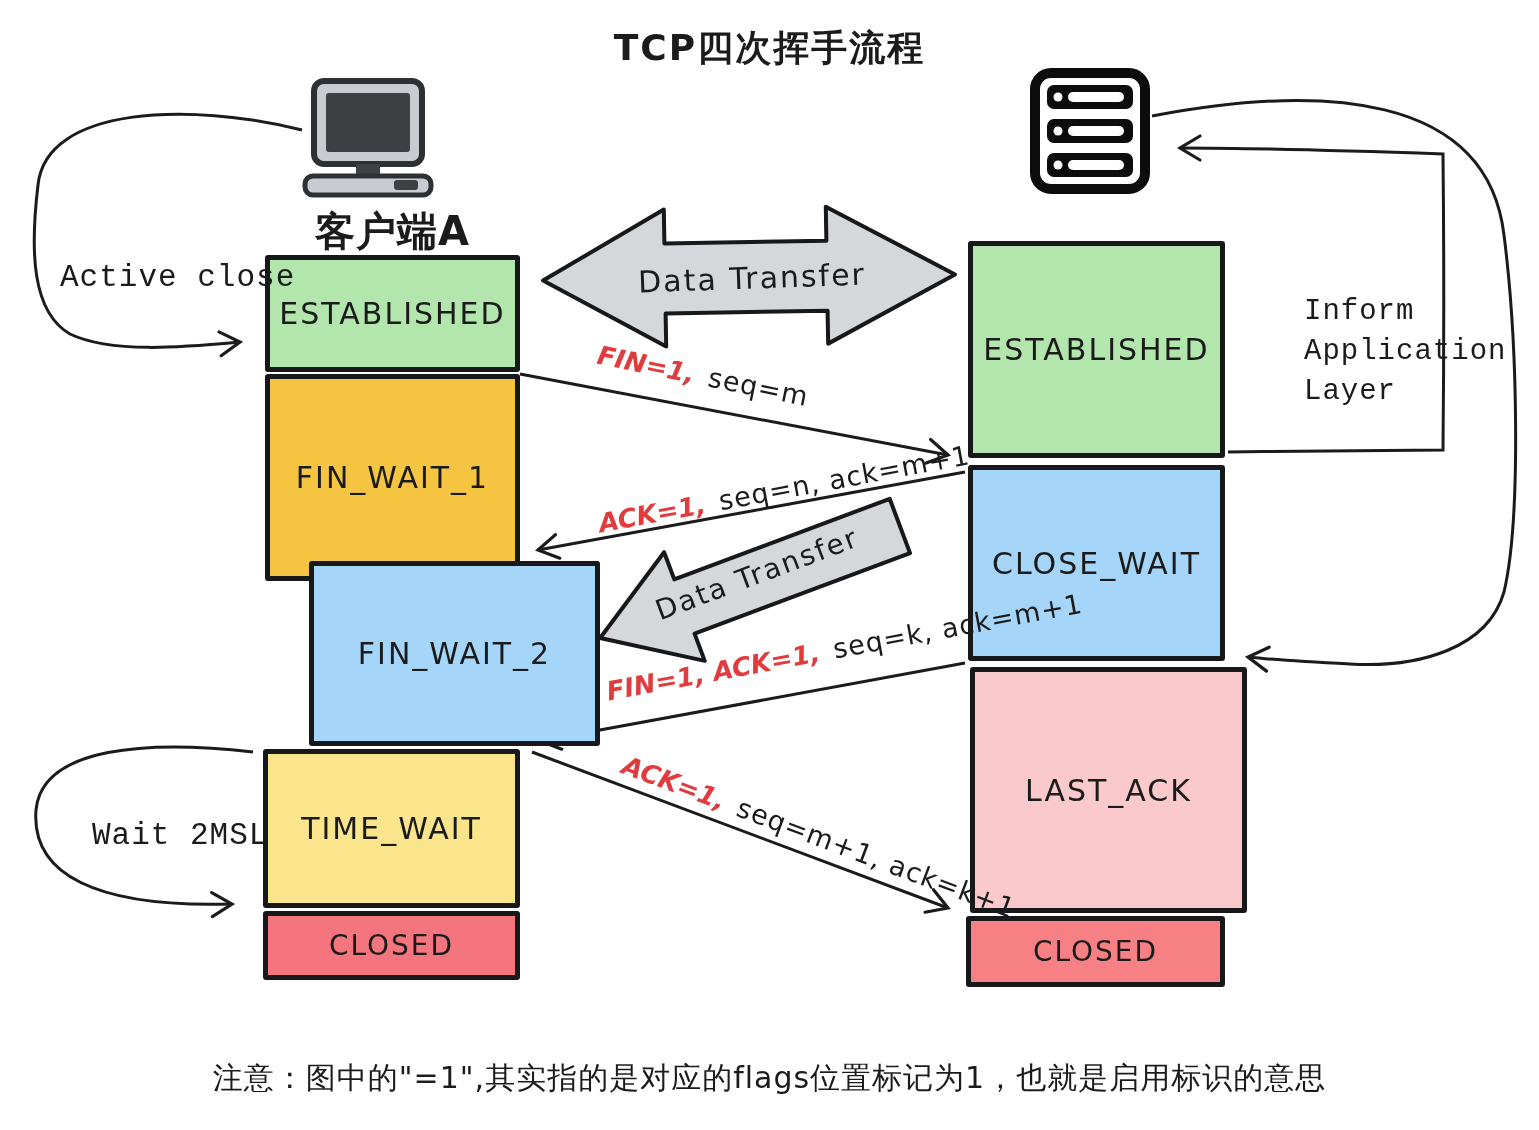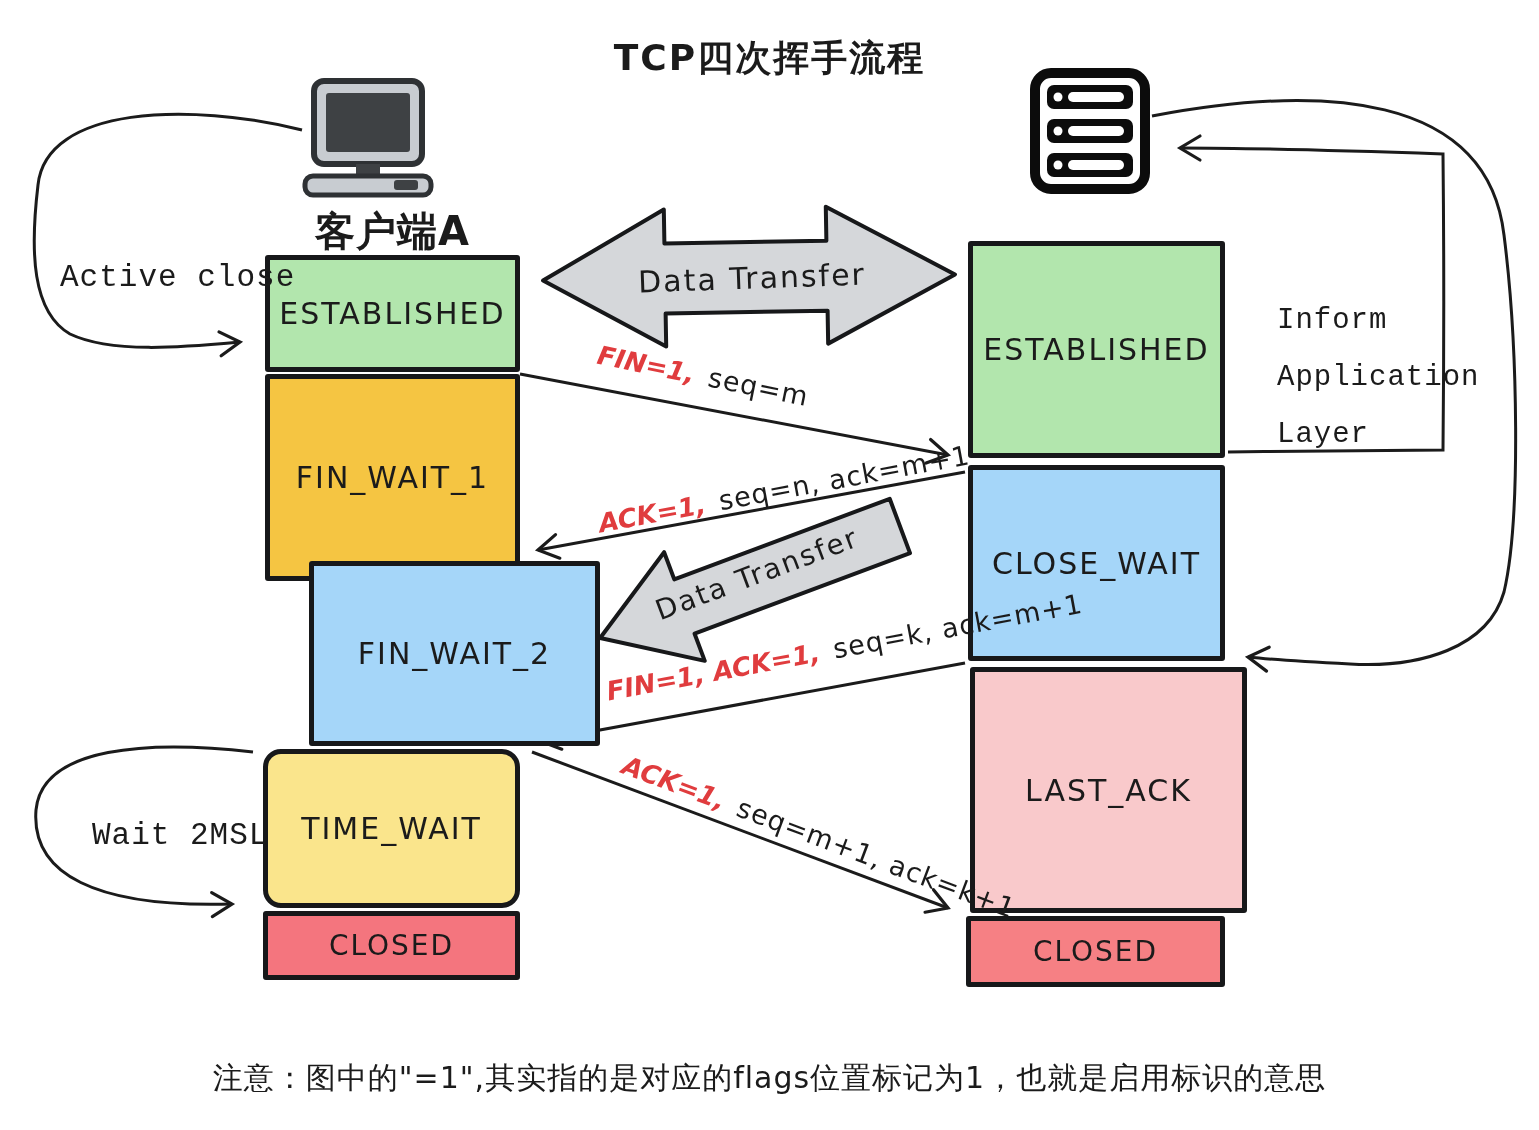--- a/index.html
+++ b/index.html
@@ -1,36 +1,36 @@
 <!DOCTYPE html>
 <html><head>
 <meta charset="utf-8">
 <style>
   html,body{margin:0;padding:0;background:#ffffff;}
   #canvas{
     position:relative;width:1539px;height:1130px;background:#ffffff;overflow:hidden;
     font-family:"DejaVu Sans","Liberation Sans",sans-serif;color:#1b1b1b;
   }
   .abs{position:absolute;}
-  #title{left:0;top:24px;width:1539px;text-align:center;font-size:36px;font-weight:bold;letter-spacing:2px;margin-top:10px;}
+  #title{left:0;top:24px;width:1539px;text-align:center;font-size:36px;font-weight:bold;letter-spacing:2px;}
   
   .dev-label{font-size:40px;font-weight:bold;letter-spacing:1px;text-align:center;}
   #client-label{left:250px;top:204px;width:285px;}
   #server-label{left:962px;top:196px;width:257px;}
   
   .state-box{
     border:5px solid #17181a;border-radius:3px;box-sizing:border-box;
     display:flex;align-items:center;justify-content:center;
     font-size:30px;letter-spacing:2px;font-weight:500;z-index:3;
   }
   
   #c-est {left:265px;top:255px;width:255px;height:117px;}
   #c-fw1 {left:265px;top:374px;width:255px;height:207px;}
   #c-fw2 {left:265px;top:561px;width:291px;height:185px;margin-left:44px;}
-  #c-tw  {left:263px;top:749px;width:257px;height:159px;border-radius:18px;}
+  #c-tw  {left:263px;top:749px;width:257px;height:159px;}
   #c-cl  {left:263px;top:911px;width:257px;height:69px;font-size:28px;}
   
   #s-est {left:968px;top:241px;width:257px;height:217px;}
   #s-cw  {left:968px;top:465px;width:257px;height:196px;}
   #s-la  {left:970px;top:667px;width:277px;height:246px;}
   #s-cl  {left:966px;top:916px;width:259px;height:71px;font-size:28px;}
   
   #overlay{left:0;top:0;z-index:2;}
   #icons-layer svg{position:absolute;z-index:3;}
   
@@ -43,21 +43,21 @@
   #msg4{left:629px;top:749px;transform:rotate(20.5deg);}
   
   .dt-label{z-index:4;white-space:nowrap;font-size:30px;letter-spacing:2px;font-weight:500;transform-origin:center;}
   #dt-top{left:752px;top:278px;transform:translate(-50%,-50%) rotate(-2deg);}
   #dt-mid{left:757px;top:574px;transform:translate(-50%,-50%) rotate(-20.5deg);font-size:28px;}
   
   .note-label{z-index:4;font-size:31px;letter-spacing:1px;font-weight:500;white-space:nowrap;font-family:Liberation Mono, monospace;}
   #active-close{left:60px;top:260px;}
   #wait-2msl{left:52px;top:818px;margin-left:40px;}
   #passive-close{left:1256px;top:578px;}
-  #inform{left:1277px;top:292px;font-size:29px;line-height:57px;white-space:pre-line;}
+  #inform{left:1304px;top:292px;font-size:29px;line-height:40px;white-space:pre-line;}
   
   #note{left:0;top:1058px;width:1539px;text-align:center;font-size:30px;letter-spacing:1px;}
 </style>
 </head>
 <body>
 
 <div id="canvas">
 
   <div class="abs" id="title">TCP四次挥手流程</div>
 

